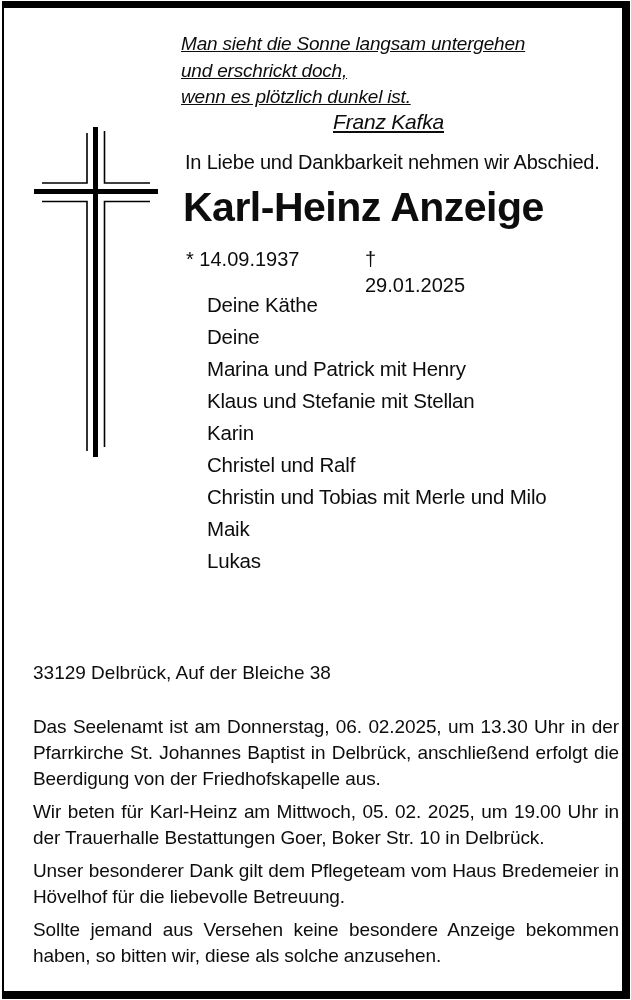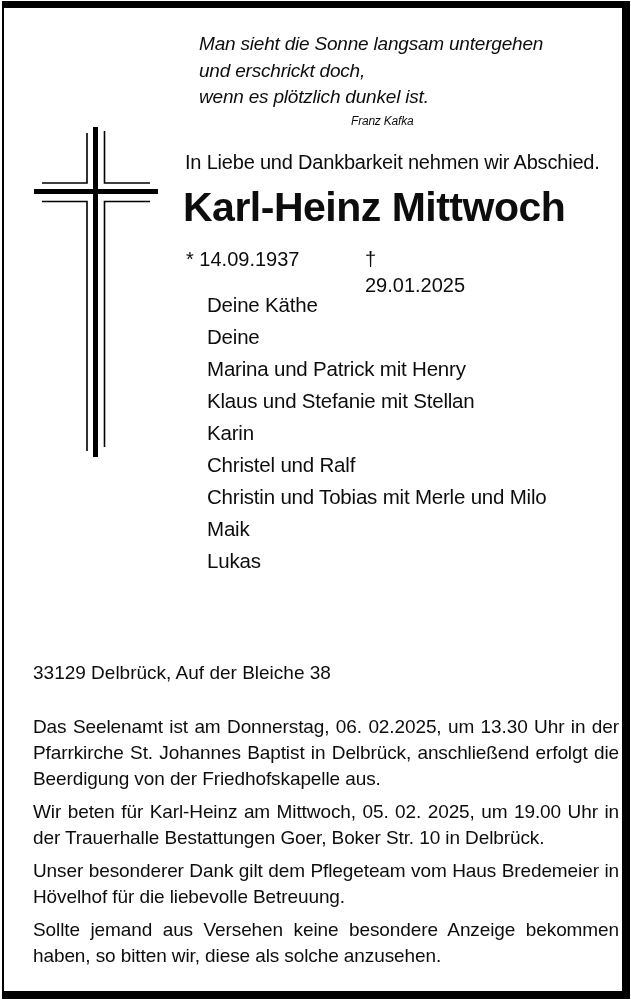--- a/index.html
+++ b/index.html
@@ -20,29 +20,30 @@
     border-width: 7px 8px 8px 2px;
     pointer-events: none;
   }
   .cross {
     position: absolute;
     left: 33px; top: 125px;
     width: 126px; height: 336px;
   }
   .quote {
     position: absolute;
-    left: 199px; top: 31px;
+    left: 181px; top: 31px;
     width: 400px;
     font-style: italic;
     font-size: 19px;
     line-height: 26.5px;
     letter-spacing: -0.2px;
+    text-decoration: underline;
   }
   .quote-attr {
-    font-size: 12px;
+    font-size: 21px;
     line-height: 21px;
     margin-left: 152px;
   }
   .farewell {
     position: absolute;
     left: 185px; top: 151px;
     width: 430px;
     font-size: 20px;
     letter-spacing: -0.2px;
     white-space: nowrap;
@@ -115,21 +116,21 @@
     <div>
         <div class="quote-line">Man sieht die Sonne langsam untergehen</div>
         <div class="quote-line">und erschrickt doch,</div>
         <div class="quote-line">wenn es plötzlich dunkel ist.</div>
       </div>
     <div class="quote-attr">Franz Kafka</div>
   </div>
 
   <div class="farewell">In Liebe und Dankbarkeit nehmen wir Abschied.</div>
 
-  <h1 class="name">Karl-Heinz Mittwoch</h1>
+  <h1 class="name">Karl-Heinz Anzeige</h1>
 
   <div class="dates">
     <span class="birth">* 14.09.1937</span>
     <span class="death">† 29.01.2025</span>
   </div>
 
   <div class="mourners">
       <div class="mourner">Deine Käthe</div>
       <div class="mourner">Deine</div>
       <div class="mourner">Marina und Patrick mit Henry</div>

